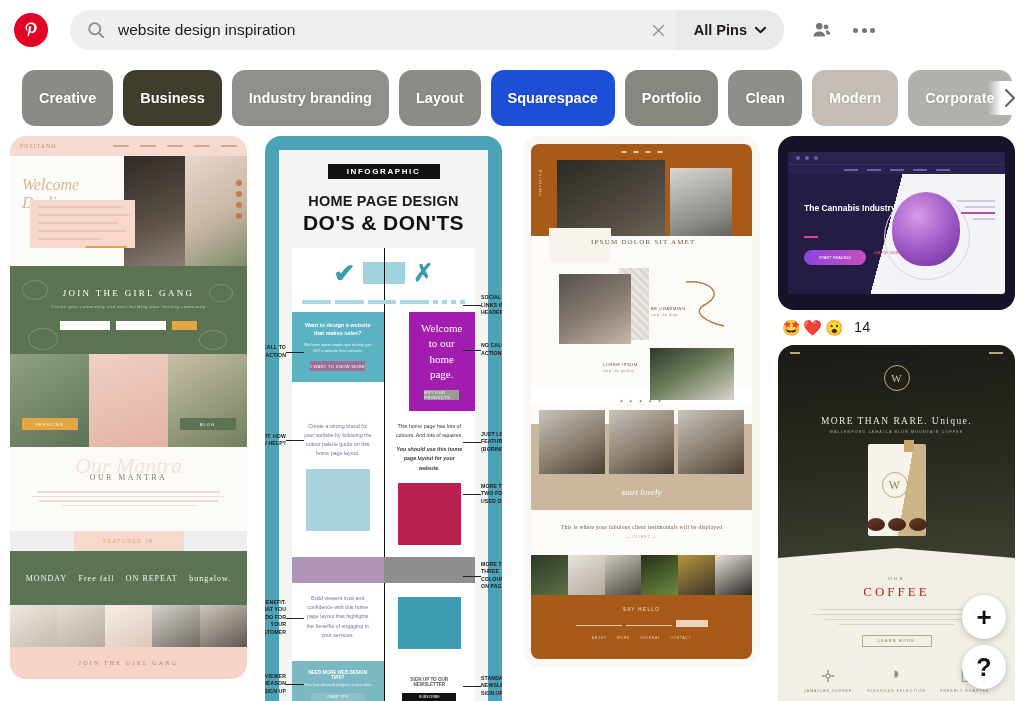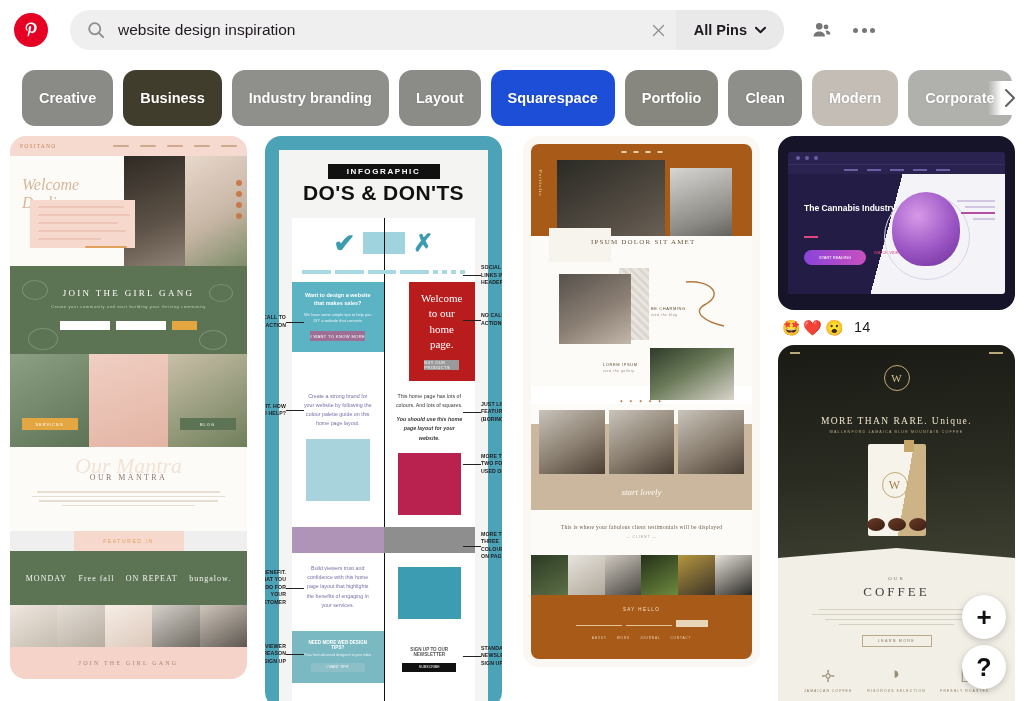--- a/index.html
+++ b/index.html
@@ -216,21 +216,21 @@
   .p2-half { width:50%; position:relative; }
   .p2-marks { display:flex; align-items:center; justify-content:center; height:50px; gap:8px; }
   .p2-tick { color:#3c9cb2; font-size:26px; font-weight:bold; line-height:1; }
   .p2-logo { width:42px; height:22px; background:#9fd3de; }
   .p2-ex { color:#3c9cb2; font-size:24px; font-weight:bold; line-height:1; }
   .p2-navbar { display:flex; gap:4px; padding: 2px 10px 8px; align-items:center; }
   .p2-navbar i { display:block; height:4px; background:#a9d8e2; flex:1; }
   .p2-navbar i.sm { flex:0 0 5px; }
   .p2-cta { padding: 9px 12px 11px; }
   .p2-cta.teal { background:#5bb3c4; }
-  .p2-cta.purple { background:#b91c1c;margin-left:25px; }
+  .p2-cta.purple { background:#a21caf;margin-left:25px; }
   .p2-cta .t { color:#fff; font-size:5.5px; font-weight:bold; text-align:center; line-height:1.5; }
   .p2-cta .s { color:#eaf6f8; font-size:4px; text-align:center; line-height:1.6; margin-top:4px; }
   .p2-cta .bt { margin:7px auto 0; height:10px; width:82%; background:#9d6f95;
                 display:flex; align-items:center; justify-content:center;
                 color:#fff; font-size:4px; letter-spacing:.4px; }
   .p2-cta.purple .bt { background:#9a9a9a; }
   .p2-cta .wt { color:#fff; font-family:"Liberation Serif", serif; font-size:11px;
                 text-align:center; line-height:1.4; }
   .p2-body { padding: 11px 11px 0; }
   .p2-body .tx { color:#7b6fa6; font-size:5.3px; text-align:center; line-height:1.75; }
@@ -359,21 +359,21 @@
                   color:#9c8249; font-family:"Liberation Serif", serif; font-size:12px; }
   .p5-beans { position:absolute; left:50%; transform:translateX(-50%);
               margin-top:-18px; display:flex; gap:3px; }
   .p5-beans i { width:18px; height:13px; border-radius:50%;
                 background:linear-gradient(150deg,#6b3b27,#3a1d13); display:block; }
   .p5-table { background:#f2efe7; padding:28px 16px 16px; margin-top:12px;
               clip-path: polygon(0 10px, 50% 0, 100% 10px, 100% 100%, 0 100%); }
   .p5-t1 { text-align:center; font-family:"Liberation Serif", serif; font-size:5px;
            color:#8a7b5e; letter-spacing:2px; }
   .p5-t2 { text-align:center; font-family:"Liberation Serif", serif; font-size:13px;
-           color:#404040; letter-spacing:3px; margin-top:3px; }
+           color:#b91c1c; letter-spacing:3px; margin-top:3px; }
   .p5-tx { margin-top:9px; }
   .p5-tx i { display:block; height:1.4px; background:#d7d1c2; margin:3.5px auto; }
   .p5-cta { margin:10px auto 0; width:70px; height:12px; border:1px solid #b9ab89;
             display:flex; align-items:center; justify-content:center;
             color:#8a7b5e; font-size:3.8px; letter-spacing:1.2px; }
   .p5-icons { display:flex; justify-content:space-around; margin-top:16px; }
   .p5-icons .it { text-align:center; width:33%; }
   .p5-icons .it .g { height:22px; display:flex; align-items:center; justify-content:center;
                      color:#9a8f75; font-size:17px; }
   .p5-icons .it .c { font-size:3.4px; letter-spacing:1.1px; color:#8a7b5e; margin-top:4px; }
@@ -540,20 +540,21 @@
       </div>
 
       <div class="p1-foot">JOIN THE GIRL GANG</div>
     </div>
   </div>
 
   <div class="col col2">
     <div class="pin p2">
       <div class="p2-sheet">
         <div class="p2-badge">INFOGRAPHIC</div>
+        <div class="p2-h1">HOME PAGE DESIGN</div>
         <div class="p2-h2">DO'S  &amp;  DON'TS</div>
 
         <div class="p2-board">
           <div class="p2-divider"></div>
 
           <div class="p2-marks">
             <span class="p2-tick">✔</span>
             <span class="p2-logo"></span>
             <span class="p2-ex">✗</span>
           </div>

